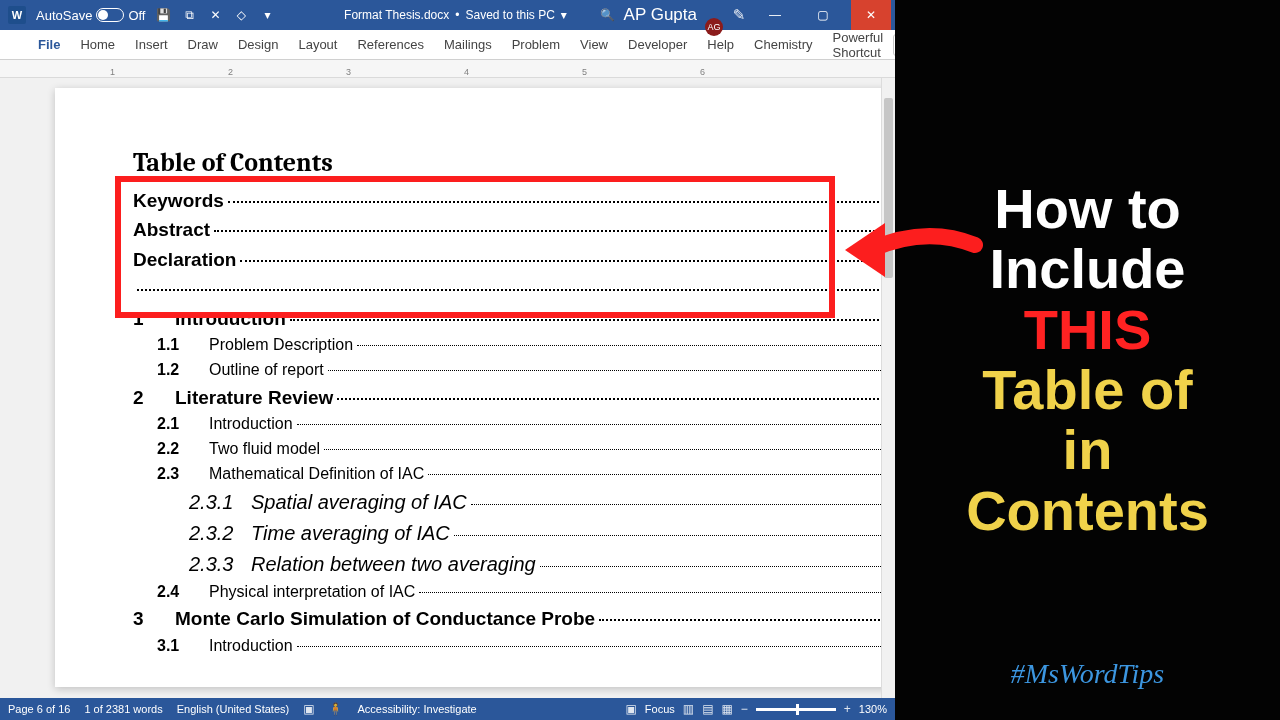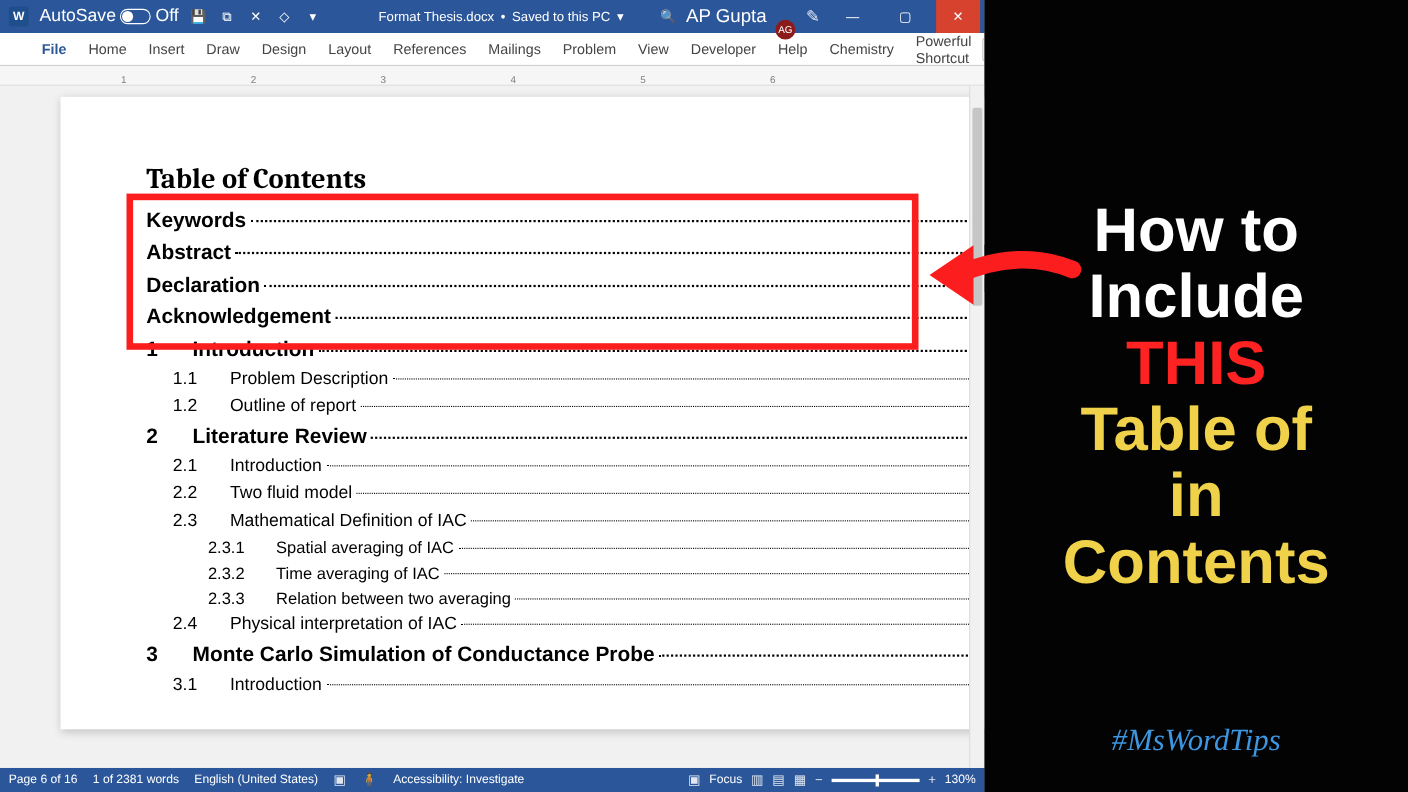--- a/index.html
+++ b/index.html
@@ -8,21 +8,21 @@
   
   .word-window { width:895px; height:720px; background:#fff; display:flex; flex-direction:column; position:relative;}
   
   .titlebar { height:30px; background:#2b579a; display:flex; align-items:center; color:#fff; font-size:12px; position:relative; }
   .titlebar .left   { display:flex; align-items:center; gap:10px; padding-left:8px; }
   .titlebar .center { position:absolute; left:16px; right:0; display:flex; justify-content:center; pointer-events:none;}
   .titlebar .center-inner{pointer-events:auto; display:flex;align-items:center;gap:6px;}
   .titlebar .right  { margin-left:auto; display:flex; align-items:center; gap:8px; padding-right:4px; }
   .tb-icon { width:16px; height:16px; display:flex; align-items:center; justify-content:center; font-size:12px; }
   .word-logo { width:18px;height:18px;background:#1e4e8c;border-radius:2px;display:flex;align-items:center;justify-content:center;font-weight:bold;font-size:11px;}
-  .autosave-toggle{ display:flex;align-items:center;gap:4px;font-size:16px;}
+  .autosave-toggle{ display:flex;align-items:center;gap:4px;font-size:13px;}
   .toggle-pill{width:28px;height:14px;border:1px solid #fff;border-radius:7px;position:relative;background:transparent;}
   .toggle-pill::before{content:"";position:absolute;left:1px;top:1px;width:10px;height:10px;background:#fff;border-radius:50%;}
   .win-btn{width:40px;height:30px;display:flex;align-items:center;justify-content:center;font-size:12px;}
   .win-btn.close{background:#d7422e;}
   .av-badge{width:18px;height:18px;border-radius:50%;background:#8b1b1b;font-size:9px;display:flex;align-items:center;justify-content:center;margin-top:24px;}
   .touch-icon{font-size:15px;opacity:.9;}
   .search-icon{opacity:.8;}
 
   
   .ribbon  { height:30px; background:#fff; border-bottom:1px solid #d0d0d0; display:flex; align-items:center; font-size:13px; color:#444; }
@@ -39,23 +39,23 @@
 
   
   .canvas    { flex:1; background:#f1f1f1; overflow:hidden; position:relative;}
   .page      { position:absolute; left:55px; top:10px; width:932px; background:#fff; box-shadow:0 2px 8px rgba(0,0,0,.2); padding:60px 78px 28px 78px; font-family:Cambria,Georgia,serif; color:#000;}
   .red-box   { position:absolute; border:6px solid #fc1e1e; }
 
   .toc h1{ font-size:26px; font-weight:700; margin-bottom:8px; font-family:Cambria,serif;}
   .toc-row  { display:flex; align-items:baseline; font-size:19px; line-height:1.55; font-family:Cambria,serif;}
   .toc-row.level1{font-weight:700;}
   .toc-row.level2{font-weight:400;padding-left:24px;font-size:16px;}
-  .toc-row.level3{padding-left:56px;font-size:15px;}
+  .toc-row.level3{font-style:italic;padding-left:56px;font-size:20px;}
   .toc-num{min-width:42px;}
-  .toc-row.level2 .toc-num{min-width:52px;font-weight:400;}
+  .toc-row.level2 .toc-num{min-width:52px;font-weight:700;}
   .toc-row.level3 .toc-num{min-width:62px;}
   .toc-title{}
   .toc-leader{flex:1;border-bottom:2px dotted #000;margin:0 4px;transform:translateY(-4px);}
   .toc-row.level2 .toc-leader,.toc-row.level3 .toc-leader{border-bottom:1.5px dotted #000;}
   .toc-page{min-width:22px;text-align:right;}
 
   
   .statusbar{height:22px;background:#2b579a;color:#fff;font-size:11px;display:flex;align-items:center;padding:0 8px;gap:14px;}
   .statusbar .right{margin-left:auto;display:flex;align-items:center;gap:8px;}
   .status-icon{opacity:.85;font-size:12px;}
@@ -165,21 +165,20 @@
               <span class="toc-title">Abstract</span>
               <span class="toc-leader"></span>
               <span class="toc-page">III</span>
             </div>
             <div class="toc-row level1">
               <span class="toc-title">Declaration</span>
               <span class="toc-leader"></span>
               <span class="toc-page">IV</span>
             </div>
             <div class="toc-row level1">
-              <span class="toc-title">Acknowledgement</span>
               <span class="toc-leader"></span>
               <span class="toc-page">V</span>
             </div>
             <div class="toc-row level1">
               <span class="toc-num">1</span>
               <span class="toc-title">Introduction</span>
               <span class="toc-leader"></span>
               <span class="toc-page">1</span>
             </div>
             <div class="toc-row level2">

